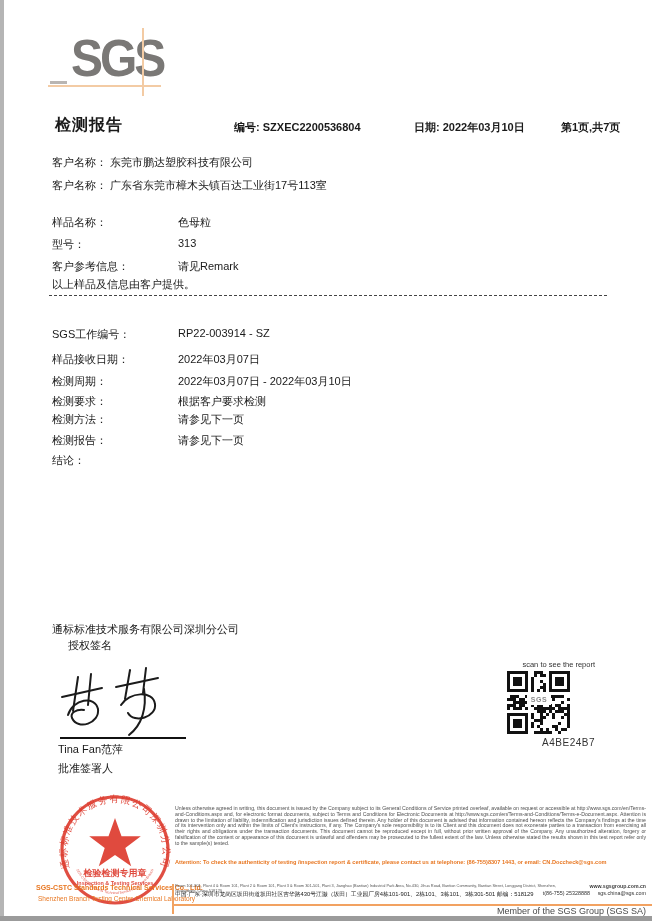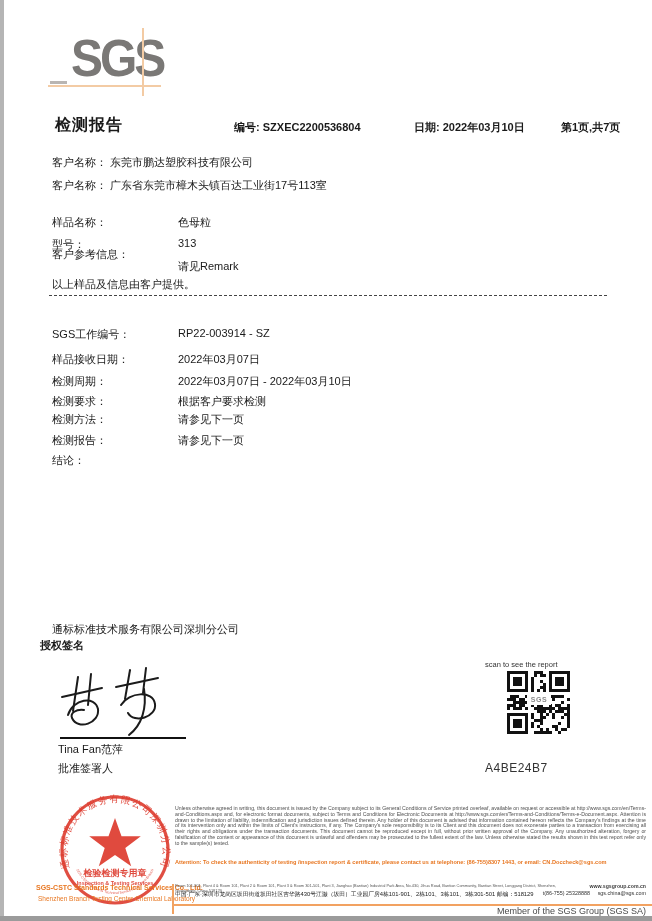--- a/index.html
+++ b/index.html
@@ -24,28 +24,28 @@
 
   .dashed { position:absolute; border-top:1.5px dashed #444; }
 
   .conclusion { position:absolute; left:178px; top:452px; width:429px; font-size:11.5px;
                 line-height:17.5px; color:#1a1a1a; white-space:normal; }
 
   .sig-line { position:absolute; background:#111; }
   .sig-svg { position:absolute; left:58px; top:663px; }
 
   
-  .qr-caption { position:absolute; left:485px; top:660px; width:110px; text-align:left;
+  .qr-caption { position:absolute; left:485px; top:660px; width:110px; text-align:right;
                 font-size:7.5px; color:#333; }
   .qr-grid { position:absolute; left:507px; top:671px; display:grid; background:#fff; }
   .qr-overlay { position:absolute; left:527px; top:694px; width:24px; height:11px; background:#fff;
                 text-align:center; font-size:7px; font-weight:700; color:#8a8a8a; line-height:11px;
                 letter-spacing:0.5px; }
-  .qr-code { position:absolute; left:485px; top:737px; width:110px; text-align:left;
-             font-size:12px; color:#333; letter-spacing:0.5px;margin-top:24px; }
+  .qr-code { position:absolute; left:485px; top:737px; width:110px; text-align:right;
+             font-size:10px; color:#333; letter-spacing:0.5px; }
 
   
   .stamp-svg { position:absolute; left:56px; top:791px; }
   .co-en1 { position:absolute; left:36px; top:884px; font-size:7px; color:#e87722; font-weight:700; }
   .co-en2 { position:absolute; left:38px; top:895px; font-size:6.5px; color:#e87722; }
   .disclaimer { position:absolute; left:175px; top:806px; width:471px; font-size:5.2px;
                 line-height:5.8px; color:#4f4f4f; text-align:justify; white-space:normal; }
   .attention { position:absolute; left:175px; top:859px; width:471px; font-size:5.6px; font-weight:700;
                line-height:6.4px; color:#e87722; white-space:normal; }
   .addr-row-en { position:absolute; left:175px; top:883px; width:471px; display:flex;
@@ -85,21 +85,21 @@
 
   <div class="abs lbl" style="left:52px; top:155px;">客户名称：</div>
   <div class="abs val" style="left:110px; top:155px;">东莞市鹏达塑胶科技有限公司</div>
   <div class="abs lbl" style="left:52px; top:178px;">客户名称：</div>
   <div class="abs val" style="left:110px; top:178px;">广东省东莞市樟木头镇百达工业街17号113室</div>
 
   <div class="abs lbl" style="left:52px; top:215px;">样品名称：</div>
   <div class="abs val" style="left:178px; top:215px;">色母粒</div>
   <div class="abs lbl" style="left:52px; top:237px;">型号：</div>
   <div class="abs val" style="left:178px; top:237px;">313</div>
-  <div class="abs lbl" style="left:52px; top:247px;">客户参考信息：</div>
+  <div class="abs lbl" style="left:52px; top:259px;">客户参考信息：</div>
   <div class="abs val" style="left:178px; top:259px;">请见Remark</div>
   <div class="abs lbl" style="left:52px; top:277px;">以上样品及信息由客户提供。</div>
 
   <div class="dashed" style="left:49px; top:295px; width:558px;"></div>
 
   <div class="abs lbl" style="left:52px; top:327px;">SGS工作编号：</div>
   <div class="abs val" style="left:178px; top:327px;">RP22-003914 - SZ</div>
   <div class="abs lbl" style="left:52px; top:352px;">样品接收日期：</div>
   <div class="abs val" style="left:178px; top:352px;">2022年03月07日</div>
   <div class="abs lbl" style="left:52px; top:374px;">检测周期：</div>
@@ -107,21 +107,21 @@
   <div class="abs lbl" style="left:52px; top:394px;">检测要求：</div>
   <div class="abs val" style="left:178px; top:394px;">根据客户要求检测</div>
   <div class="abs lbl" style="left:52px; top:412px;">检测方法：</div>
   <div class="abs val" style="left:178px; top:412px;">请参见下一页</div>
   <div class="abs lbl" style="left:52px; top:433px;">检测报告：</div>
   <div class="abs val" style="left:178px; top:433px;">请参见下一页</div>
 
   <div class="abs lbl" style="left:52px; top:453px;">结论：</div>
 
   <div class="abs val" style="left:52px; top:622px;">通标标准技术服务有限公司深圳分公司</div>
-  <div class="abs val" style="left:40px; top:638px;font-weight:bold;">授权签名</div>
+  <div class="abs val" style="left:68px; top:638px;">授权签名</div>
 
   <svg class="sig-svg" width="130" height="78" viewBox="0 0 130 78">
     <g fill="none" stroke="#1b1b1b" stroke-width="2" stroke-linecap="round">
       <path d="M4,34 L44,25"></path>
       <path d="M20,14 L15,48"></path>
       <path d="M33,11 L30,42"></path>
       <path d="M10,52 C15,36 37,32 40,46 C42,60 20,68 14,55 C12,50 18,46 26,47"></path>
       <path d="M58,24 L100,15"></path>
       <path d="M72,7 L67,36"></path>
       <path d="M88,5 L85,30"></path>

